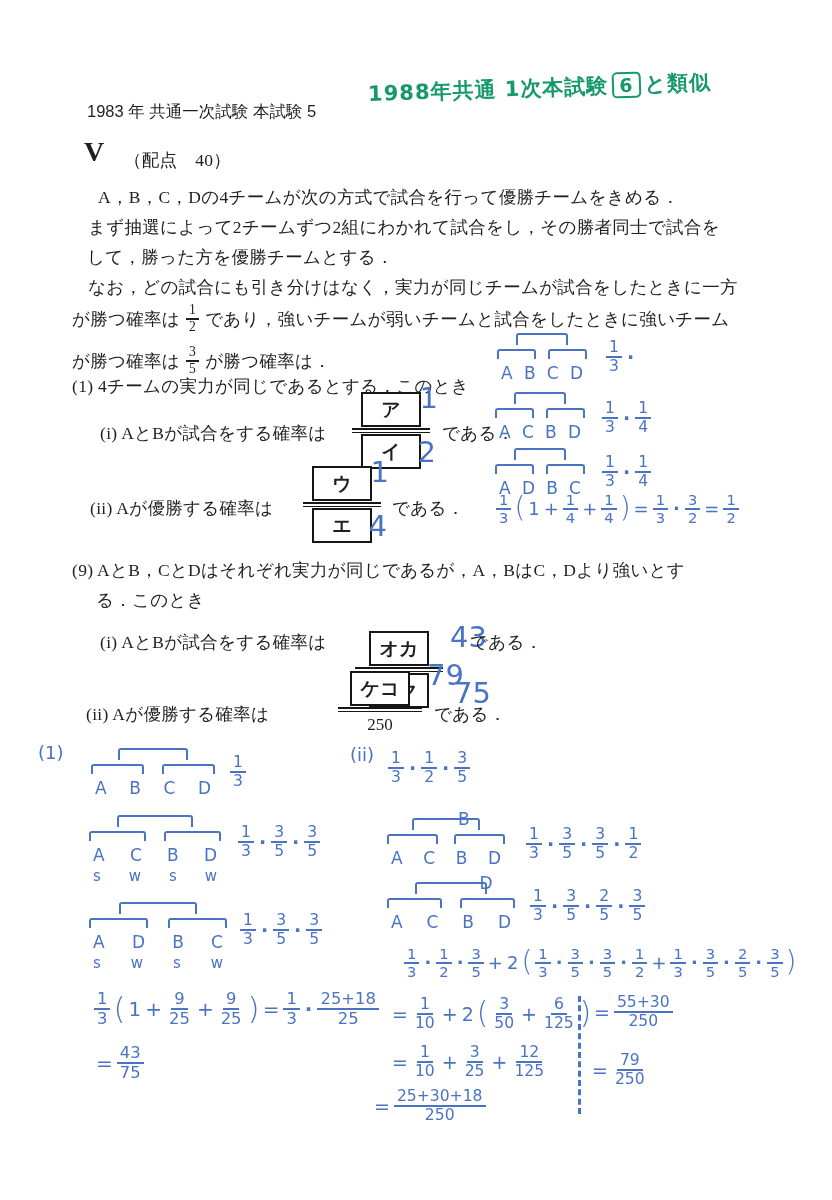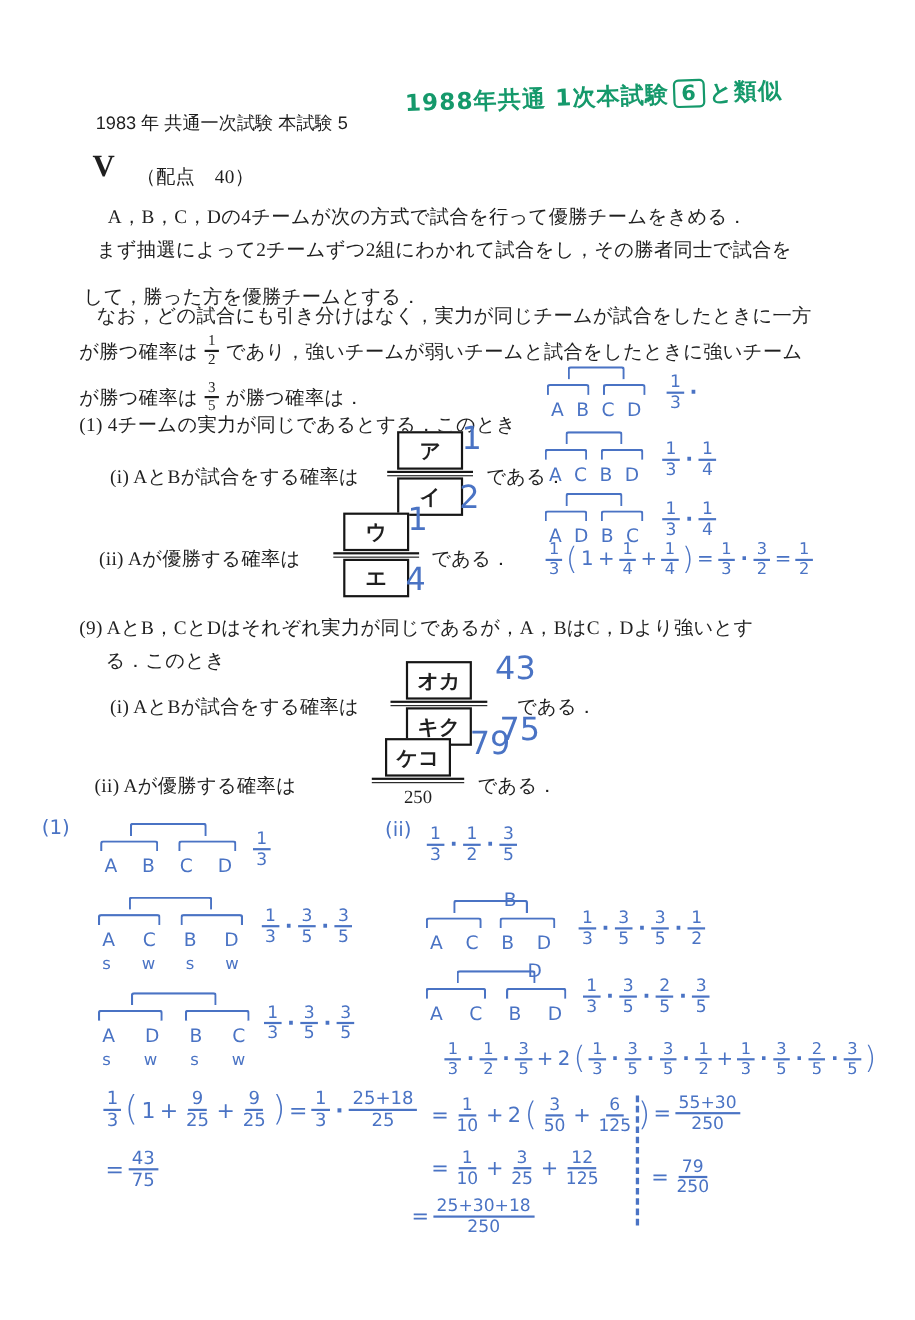--- a/index.html
+++ b/index.html
@@ -66,21 +66,21 @@
   <span>と類似</span>
 </div>
 
 <div class="abs bold-sans" style="left:87px;top:101px;font-size:16.5px;">1983 年 共通一次試験 本試験 5</div>
 
 <div class="abs" style="left:84px;top:136px;font-size:28px;font-weight:bold;">V</div>
 <div class="abs jp" style="left:124px;top:148px;">（配点　40）</div>
 
 <div class="abs jp" style="left:98px;top:185px;">A，B，C，Dの4チームが次の方式で試合を行って優勝チームをきめる．</div>
 <div class="abs jp" style="left:88px;top:215px;">まず抽選によって2チームずつ2組にわかれて試合をし，その勝者同士で試合を</div>
-<div class="abs jp" style="left:76px;top:245px;margin-top:12px;">して，勝った方を優勝チームとする．</div>
+<div class="abs jp" style="left:87px;top:245px;">して，勝った方を優勝チームとする．</div>
 <div class="abs jp" style="left:88px;top:275px;">なお，どの試合にも引き分けはなく，実力が同じチームが試合をしたときに一方</div>
 
 <div class="abs jp bline" style="left:72px;top:298px;height:42px;">
   <span>が勝つ確率は</span>
   <span class="math print-math gap">
       <span class="fr">
         <span class="fn">1</span>
         <span class="fd">2</span>
       </span>
     </span>
@@ -116,21 +116,21 @@
   <div class="abox">エ</div>
   <span class="ansnum" style="right:-8px;top:-8px;">1</span>
   <span class="ansnum" style="right:-6px;top:46px;">4</span>
 </div>
 <div class="abs jp" style="left:392px;top:496px;">である．</div>
 
 <div class="abs jp" style="left:72px;top:558px;">(9) AとB，CとDはそれぞれ実力が同じであるが，A，BはC，Dより強いとす</div>
 <div class="abs jp" style="left:96px;top:588px;">る．このとき</div>
 
 <div class="abs jp" style="left:100px;top:630px;">(i) AとBが試合をする確率は</div>
-<div class="afrac" style="left:355px;top:601px;">
+<div class="afrac" style="left:355px;top:631px;">
   <div class="abox">オカ</div>
   <div class="dline" style="width:88px;"></div>
   <div class="abox">キク</div>
   <span class="ansnum" style="right:-44px;top:-8px;">43</span>
   <span class="ansnum" style="right:-48px;top:48px;">75</span>
 </div>
 <div class="abs jp" style="left:470px;top:630px;">である．</div>
 
 <div class="abs jp" style="left:86px;top:702px;">(ii) Aが優勝する確率は</div>
 <div class="afrac" style="left:338px;top:671px;">

